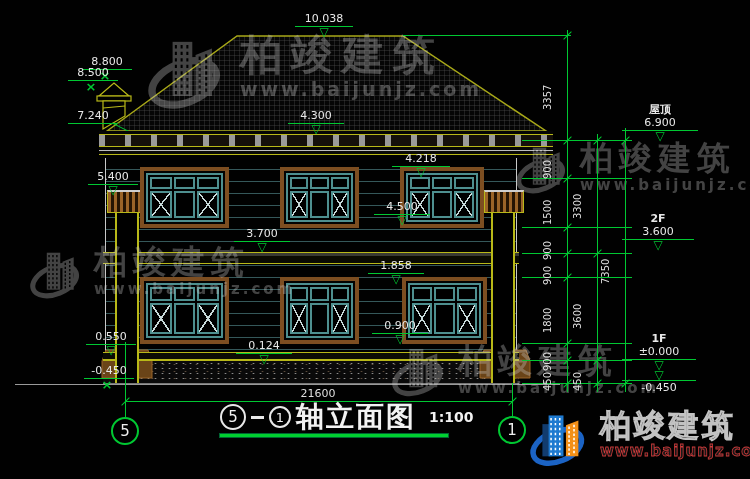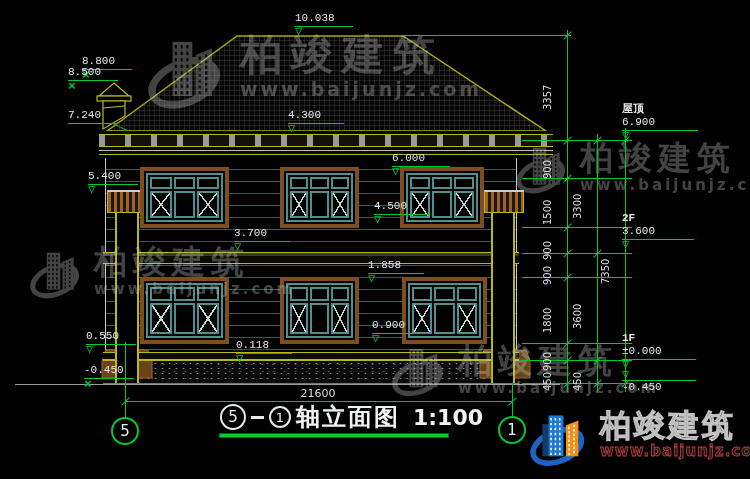--- a/index.html
+++ b/index.html
@@ -37,41 +37,41 @@
     border-left:2px solid #b8b818; border-right:2px solid #b8b818; }
   
   .win { position:absolute; border:4px solid #7d4e21; background:#020202; padding:2px; z-index:3; }
   .wf { width:100%; height:100%; border:2px solid #4e8f8f; display:flex; flex-direction:column; gap:2px; padding:2px; background:#000; }
   .wr { display:flex; gap:2px; } .wr.t { flex:0 0 30%; } .wr.b { flex:1; }
   .wc { flex:1; border:2px solid #4e8f8f; background:#000; }
   .wc.x { background-image:
     linear-gradient(to top right,transparent calc(50% - .7px),#c8dada calc(50% - .7px),#c8dada calc(50% + .7px),transparent calc(50% + .7px)),
     linear-gradient(to bottom right,transparent calc(50% - .7px),#c8dada calc(50% - .7px),#c8dada calc(50% + .7px),transparent calc(50% + .7px)); }
   
-  .lvl { position:absolute; text-align:left; color:#e8e8e8; font-size:11px; line-height:13px; z-index:9;font-family:Liberation Mono, monospace; }
+  .lvl { position:absolute; text-align:center; color:#e8e8e8; font-size:11px; line-height:13px; z-index:9; }
   .lvl .lbl { display:block; font-weight:bold; }
   .lvl .v { display:block; padding-bottom:1px; }
   .lvl .bar { display:block; height:1px; background:#00c832; }
   .lvl .tri { display:block; color:#00c832; font-size:12px; line-height:10px; font-style:normal; font-weight:normal; }
   .lvl .xx { display:block; color:#00c832; font-size:13px; line-height:11px; font-weight:bold; letter-spacing:4px; }
   .gl { position:absolute; background:#00c832; z-index:8; }
   .tk { position:absolute; width:11px; height:1px; background:#00c832; transform:rotate(-45deg); z-index:9; }
   .vd { position:absolute; color:#dedede; font-size:10px; white-space:nowrap;
     transform:rotate(-90deg); transform-origin:0 100%; z-index:9; }
   .bub { position:absolute; width:28px; height:28px; border:2px solid #00c832; border-radius:50%;
     color:#eee; font-size:15px; display:flex; align-items:center; justify-content:center; z-index:9; background:#000; }
   .dimtxt { position:absolute; color:#dedede; font-size:11px; text-align:center; z-index:9; }
   
   .title { position:absolute; left:220px; top:402px; display:flex; align-items:center; gap:5px; z-index:10; color:#f2f2f2; }
   .tc { border:2px solid #e8e8e8; border-radius:50%; color:#f2f2f2; display:flex; align-items:center; justify-content:center; background:#000; }
   .tc.a { width:26px; height:26px; font-size:15px; }
   .tc.b { width:22px; height:22px; font-size:13px; }
   .tdash { width:13px; height:3px; background:#e8e8e8; }
-  .tname { font-size:24px; font-weight:bold; letter-spacing:2px; line-height:30px; }
-  .tscale { font-size:22px; font-weight:bold; margin-left:8px; }
+  .tname { font-size:28px; font-weight:bold; letter-spacing:2px; line-height:30px; }
+  .tscale { font-size:14px; font-weight:bold; margin-left:8px; }
   .tuline { position:absolute; left:219px; top:433px; width:230px; height:5px; background:#00d030; z-index:10;
     box-shadow:0 2px 0 #0000, inset 0 0 0 1px #063; }
   
   .wm { position:absolute; display:flex; align-items:flex-start; gap:8px; opacity:.32; color:#cfcfcf; z-index:5; }
   .wm .brand { font-weight:bold; letter-spacing:9px; line-height:1.1; white-space:nowrap; }
   .wm .site { font-weight:bold; letter-spacing:3px; white-space:nowrap; }
   .logo { position:absolute; left:528px; top:408px; display:flex; align-items:flex-start; gap:6px; z-index:10; }
   .logo .brand { font-size:31px; font-weight:bold; letter-spacing:3px; line-height:34px; white-space:nowrap;
     color:#161616; -webkit-text-stroke:1px #c2c2c2; }
   .logo .site { font-size:15px; font-weight:bold; letter-spacing:1px; white-space:nowrap;
@@ -262,21 +262,21 @@
     <span class="v">10.038</span>
     <i class="bar"></i>
     <b class="tri">▽</b>
     </div>
   <div class="lvl" style="left:288px;top:109px;width:56px">
     <span class="v">4.300</span>
     <i class="bar"></i>
     <b class="tri">▽</b>
     </div>
   <div class="lvl" style="left:392px;top:152px;width:58px">
-    <span class="v">6.000</span>
+    <span class="v">4.218</span>
     <i class="bar"></i>
     <b class="tri">▽</b>
     </div>
   <div class="lvl" style="left:374px;top:200px;width:56px">
     <span class="v">4.500</span>
     <i class="bar"></i>
     <b class="tri">▽</b>
     </div>
   <div class="lvl" style="left:234px;top:227px;width:56px">
     <span class="v">3.700</span>
@@ -287,21 +287,21 @@
     <span class="v">1.858</span>
     <i class="bar"></i>
     <b class="tri">▽</b>
     </div>
   <div class="lvl" style="left:372px;top:319px;width:56px">
     <span class="v">0.900</span>
     <i class="bar"></i>
     <b class="tri">▽</b>
     </div>
   <div class="lvl" style="left:236px;top:339px;width:56px">
-    <span class="v">0.118</span>
+    <span class="v">0.124</span>
     <i class="bar"></i>
     <b class="tri">▽</b>
     </div>
 
   <div class="lvl" style="left:82px;top:55px;width:50px">
     <span class="v">8.800</span>
     <i class="bar"></i>
     <b class="xx">×</b>
     </div>
   <div class="lvl" style="left:68px;top:66px;width:50px">

